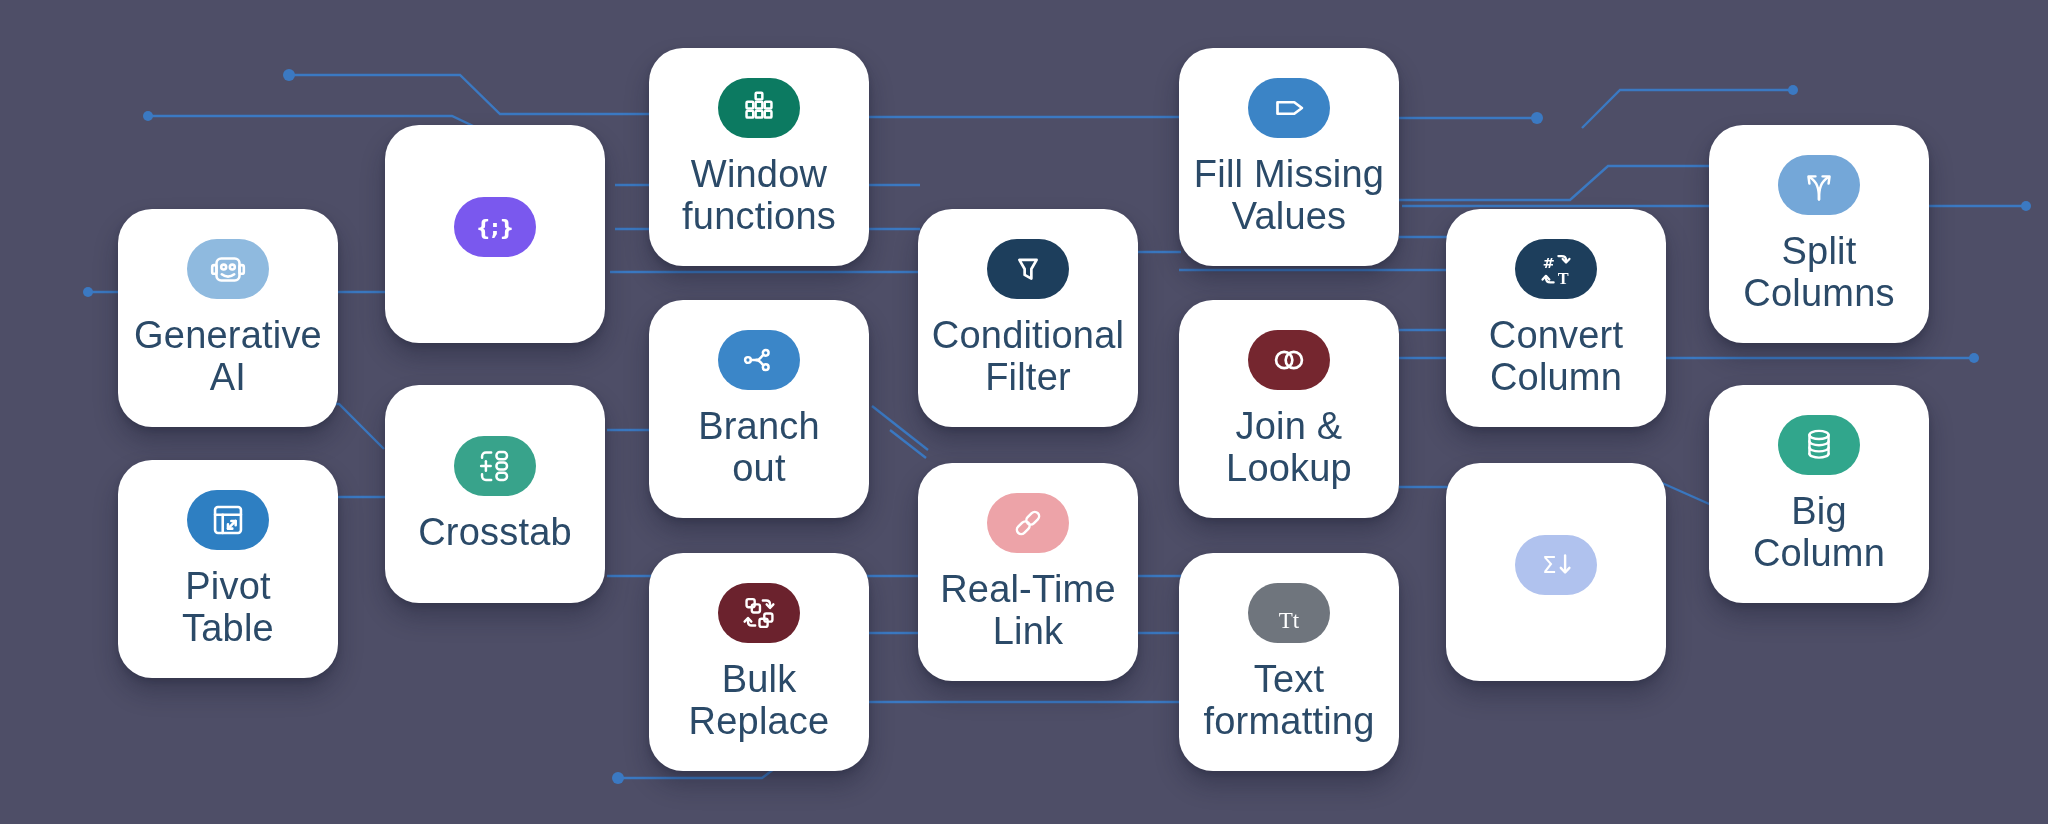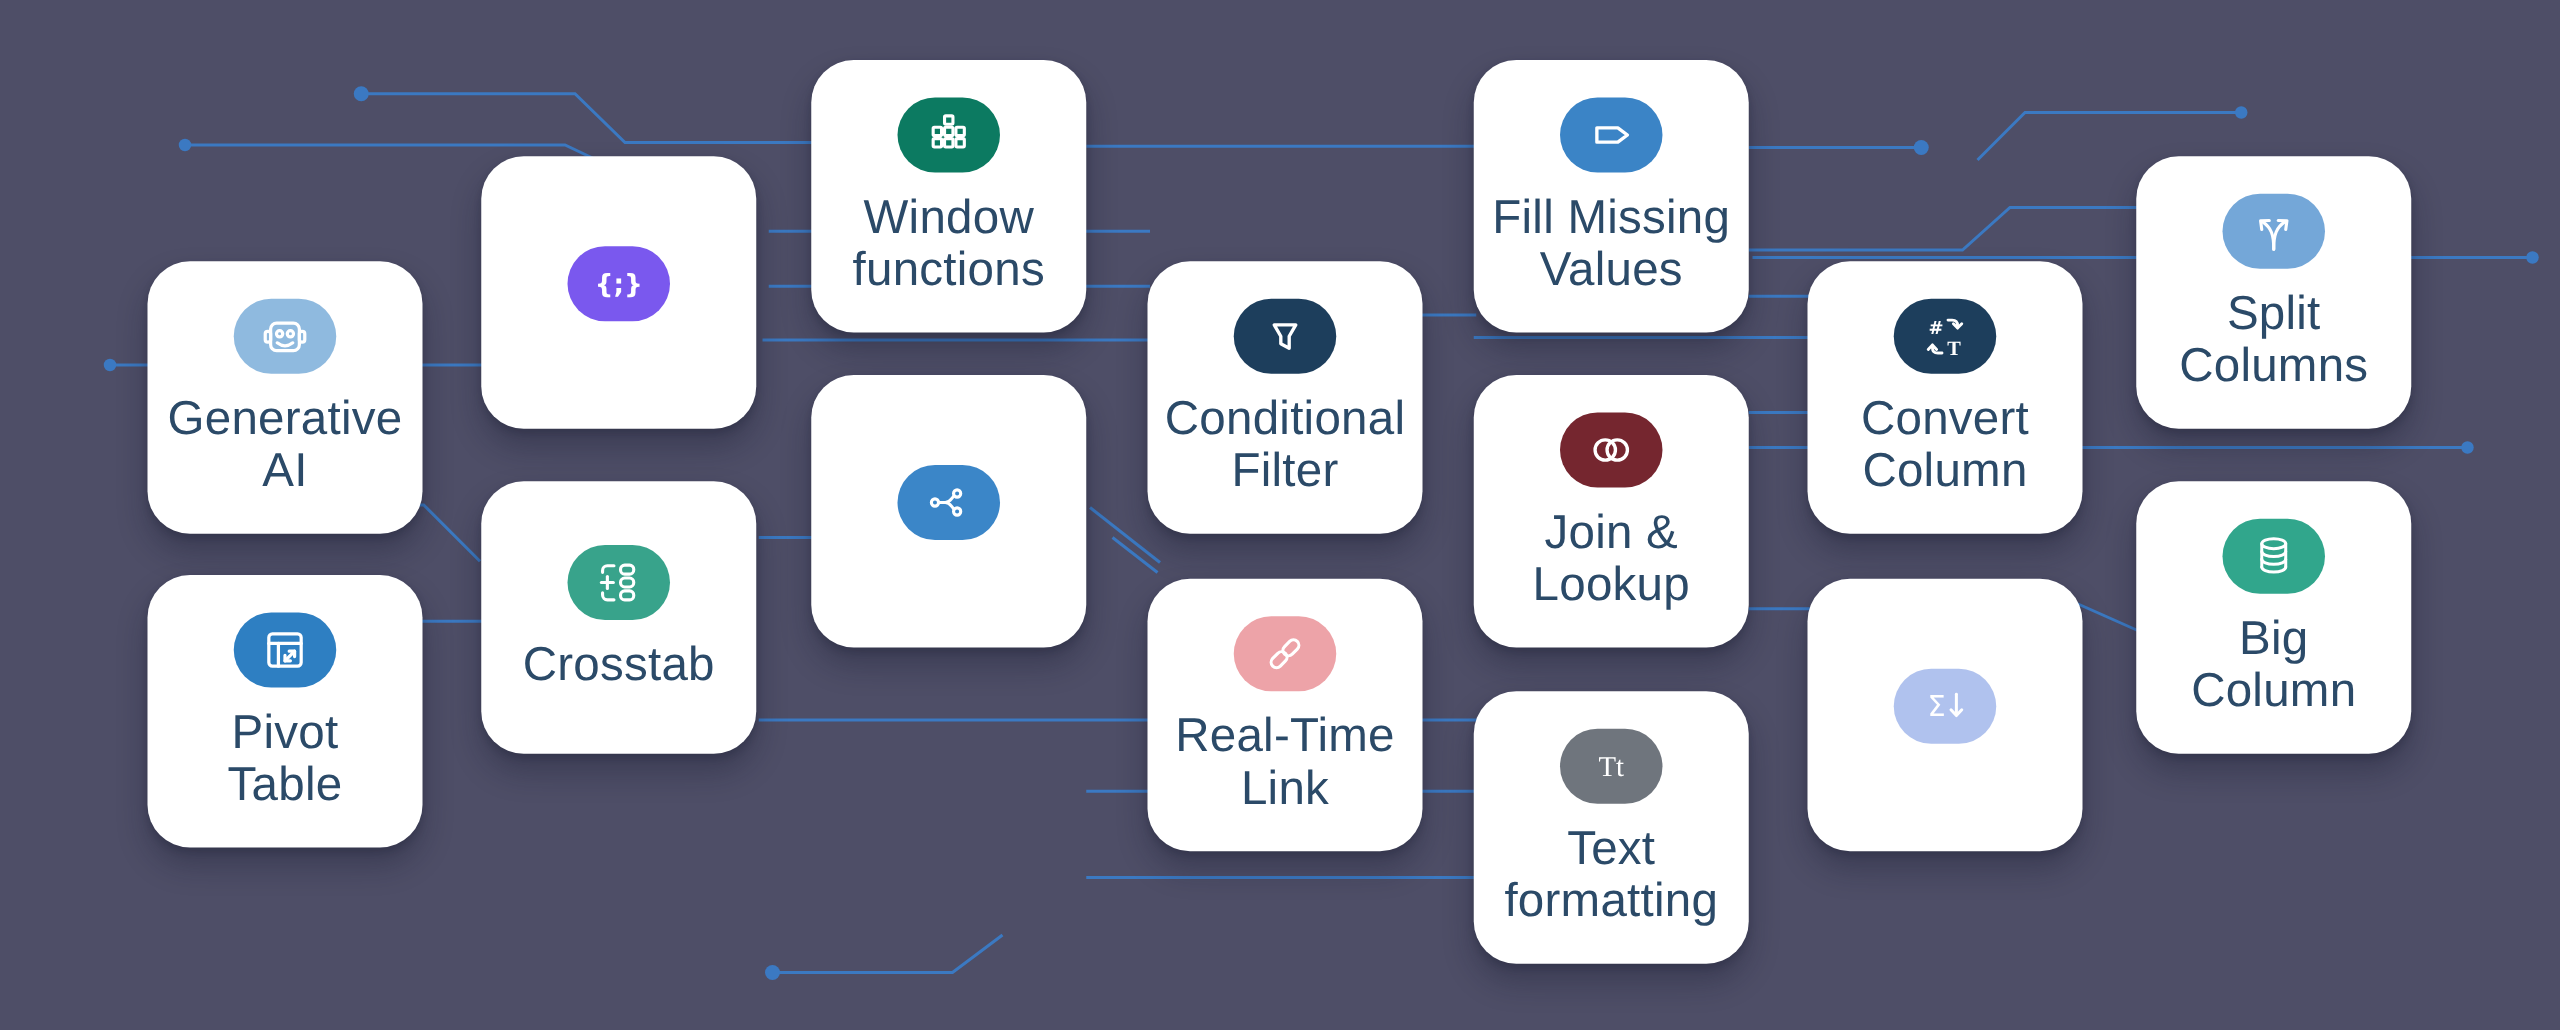--- a/index.html
+++ b/index.html
@@ -165,22 +165,46 @@
         <g stroke="#fff" stroke-width="2.6" fill="none" stroke-linecap="round" stroke-linejoin="round">
           <circle cx="12.5" cy="24" r="3"></circle>
           <path d="M15.5,24 H21"></path>
           <path d="M21,24 C25,24 25.5,21.5 28.3,18.6"></path>
           <circle cx="31" cy="16.5" r="3"></circle>
           <path d="M21,24 C25,24 25.5,26.5 28.3,29.4"></path>
           <circle cx="31" cy="31.5" r="3"></circle>
         </g>
       </svg>
     </div>
-  </div>
-
+    <div class="label">
+      <span>Branch</span>
+        <span>out</span>
+    </div>
+  </div>
+
+  <div class="card" style="left:649px;top:553px">
+    <div class="icon" style="background-color: rgb(107, 34, 45);">
+      <svg width="46" height="46" viewBox="0 0 48 48">
+        <g stroke="#fff" stroke-width="2.5" fill="none" stroke-linecap="round" stroke-linejoin="round">
+          <rect x="11" y="9.5" width="8.5" height="8.5" rx="2"></rect>
+          <rect x="16.5" y="15" width="8.5" height="8.5" rx="2"></rect>
+          <rect x="29.5" y="24.5" width="8.5" height="8.5" rx="2"></rect>
+          <rect x="24.5" y="30" width="8.5" height="8.5" rx="2"></rect>
+          <path d="M28,11 H31.5 Q35.5,11 35.5,15 V17.5"></path>
+          <path d="M32,15 L35.5,18.8 L39,15"></path>
+          <path d="M20,37 H16.5 Q12.5,37 12.5,33 V30.5"></path>
+          <path d="M9,33 L12.5,29.2 L16,33"></path>
+        </g>
+      </svg>
+    </div>
+    <div class="label">
+      <span>Bulk</span>
+        <span>Replace</span>
+    </div>
+  </div>
 
   <div class="card" style="left:918px;top:209px">
     <div class="icon" style="background-color: rgb(29, 62, 92);">
       <svg width="46" height="46" viewBox="0 0 48 48">
         <g stroke="#fff" stroke-width="2.8" fill="none" stroke-linecap="round" stroke-linejoin="round">
           <path d="M15,14.5 H33 L27.5,24 V34 L20.5,30.2 V24 Z"></path>
         </g>
       </svg>
     </div>
     <div class="label">
@@ -227,21 +251,21 @@
         </g>
       </svg>
     </div>
     <div class="label">
       <span>Join &amp;</span>
         <span>Lookup</span>
     </div>
   </div>
 
   <div class="card" style="left:1179px;top:553px">
-    <div class="icon" style="background-color: rgb(111, 117, 125);">
+    <div class="icon" style="background-color: rgb(111, 117, 125); align-items: flex-end;">
       <svg width="46" height="46" viewBox="0 0 48 48">
         <text x="24" y="32" text-anchor="middle" fill="#fff" font-family="Liberation Serif, serif" font-size="24">Tt</text>
       </svg>
     </div>
     <div class="label">
       <span>Text</span>
         <span>formatting</span>
     </div>
   </div>
 

